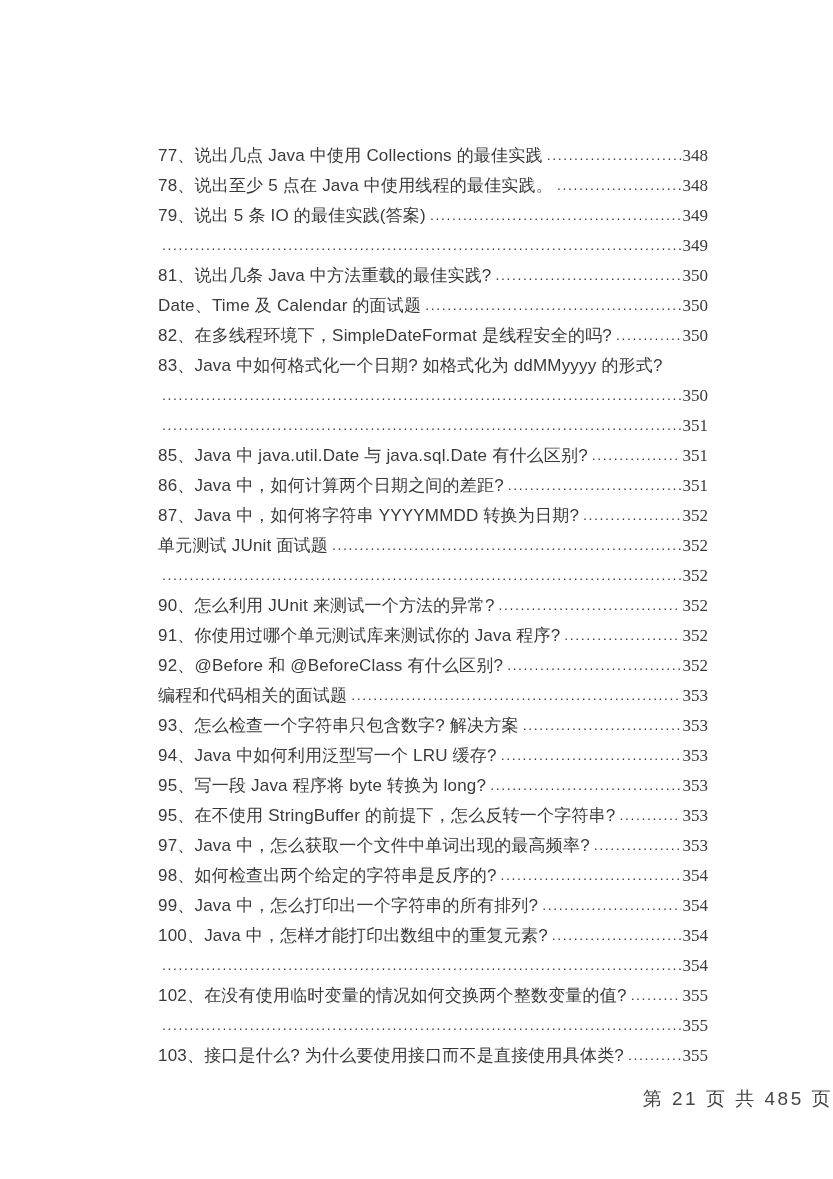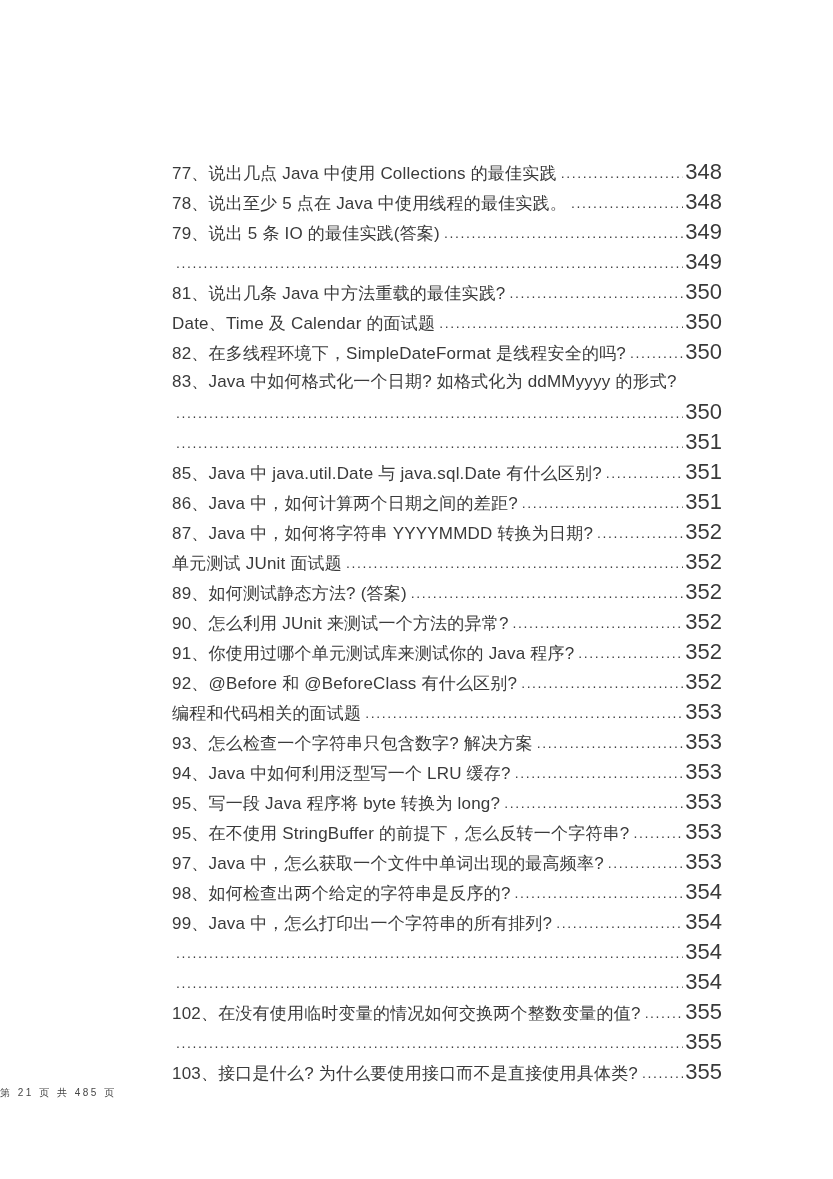--- a/index.html
+++ b/index.html
@@ -10,24 +10,23 @@
   body {
     width: 833px;
     height: 1179px;
     position: relative;
     font-family: "Liberation Sans", "DejaVu Sans", sans-serif;
     color: #3a3a3a;
     overflow: hidden;
   }
   .toc {
     position: absolute;
-    left: 172px;
+    left: 158px;
     top: 141px;
     width: 550px;
-    margin-top: 16px;
   }
   .toc-row {
     display: flex;
     align-items: baseline;
     height: 30px;
     font-size: 17px;
     line-height: 30px;
     white-space: nowrap;
   }
   .toc-text {
@@ -39,29 +38,30 @@
     overflow: hidden;
     white-space: nowrap;
     font-size: 14px;
     letter-spacing: 1.6px;
     color: #3e3e3e;
     margin: 0 2px 0 4px;
     transform: translateY(-1px);
   }
   .toc-page {
     flex: 0 0 auto;
-    font-size: 22px;
+    font-size: 17px;
+    font-family: Liberation Serif, serif;
   }
   .page-footer {
     position: absolute;
     top: 1086px;
     left: 0;
     width: 100%;
-    text-align: left;
-    font-size: 10px;
+    text-align: right;
+    font-size: 19px;
     color: #464646;
     letter-spacing: 2.5px;
   }
 </style>
 </head>
 <body>
 
 <div class="doc-page">
   <div class="toc" id="toc-list">
       <div class="toc-row">
@@ -123,21 +123,20 @@
         <span class="toc-text">87、Java 中，如何将字符串 YYYYMMDD 转换为日期?</span>
         <span class="toc-dots">....................................................................................................................................................................................</span>
         <span class="toc-page">352</span>
       </div>
       <div class="toc-row">
         <span class="toc-text">单元测试 JUnit 面试题</span>
         <span class="toc-dots">....................................................................................................................................................................................</span>
         <span class="toc-page">352</span>
       </div>
       <div class="toc-row">
-        <span class="toc-text">89、如何测试静态方法? (答案)</span>
         <span class="toc-dots">....................................................................................................................................................................................</span>
         <span class="toc-page">352</span>
       </div>
       <div class="toc-row">
         <span class="toc-text">90、怎么利用 JUnit 来测试一个方法的异常?</span>
         <span class="toc-dots">....................................................................................................................................................................................</span>
         <span class="toc-page">352</span>
       </div>
       <div class="toc-row">
         <span class="toc-text">91、你使用过哪个单元测试库来测试你的 Java 程序?</span>
@@ -183,20 +182,21 @@
         <span class="toc-text">98、如何检查出两个给定的字符串是反序的?</span>
         <span class="toc-dots">....................................................................................................................................................................................</span>
         <span class="toc-page">354</span>
       </div>
       <div class="toc-row">
         <span class="toc-text">99、Java 中，怎么打印出一个字符串的所有排列?</span>
         <span class="toc-dots">....................................................................................................................................................................................</span>
         <span class="toc-page">354</span>
       </div>
       <div class="toc-row">
+        <span class="toc-text">100、Java 中，怎样才能打印出数组中的重复元素?</span>
         <span class="toc-dots">....................................................................................................................................................................................</span>
         <span class="toc-page">354</span>
       </div>
       <div class="toc-row">
         <span class="toc-dots">....................................................................................................................................................................................</span>
         <span class="toc-page">354</span>
       </div>
       <div class="toc-row">
         <span class="toc-text">102、在没有使用临时变量的情况如何交换两个整数变量的值?</span>
         <span class="toc-dots">....................................................................................................................................................................................</span>

